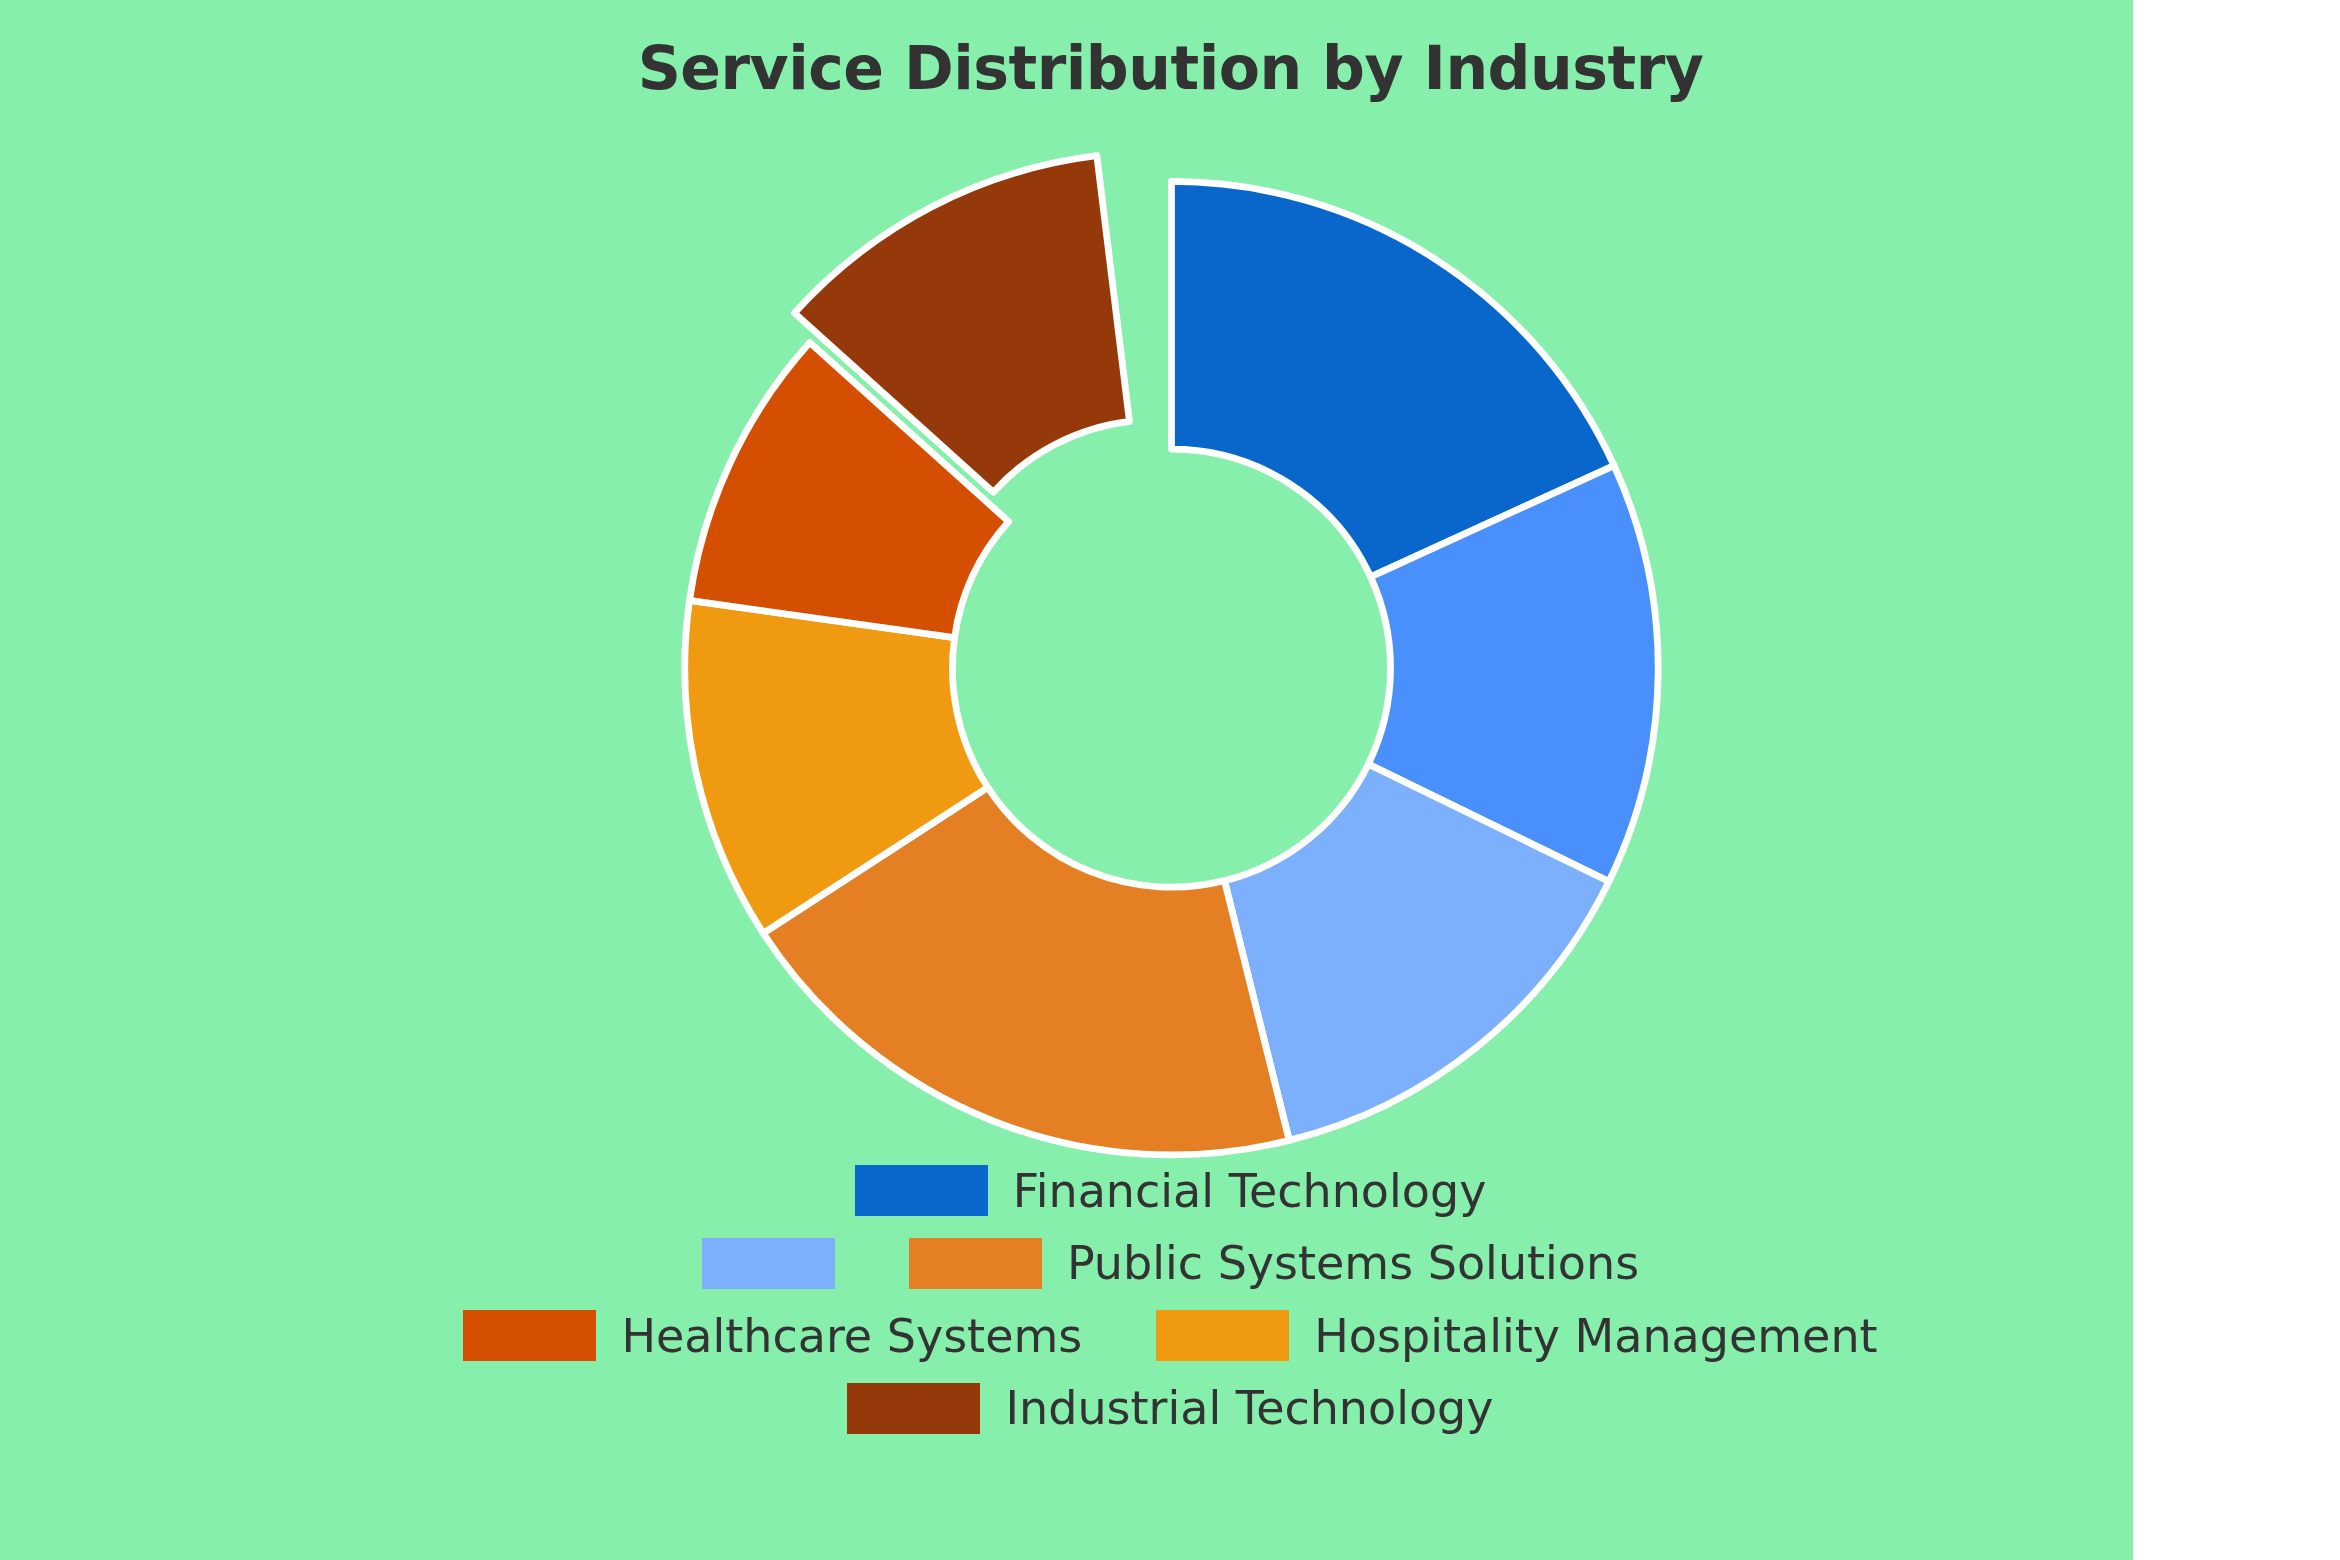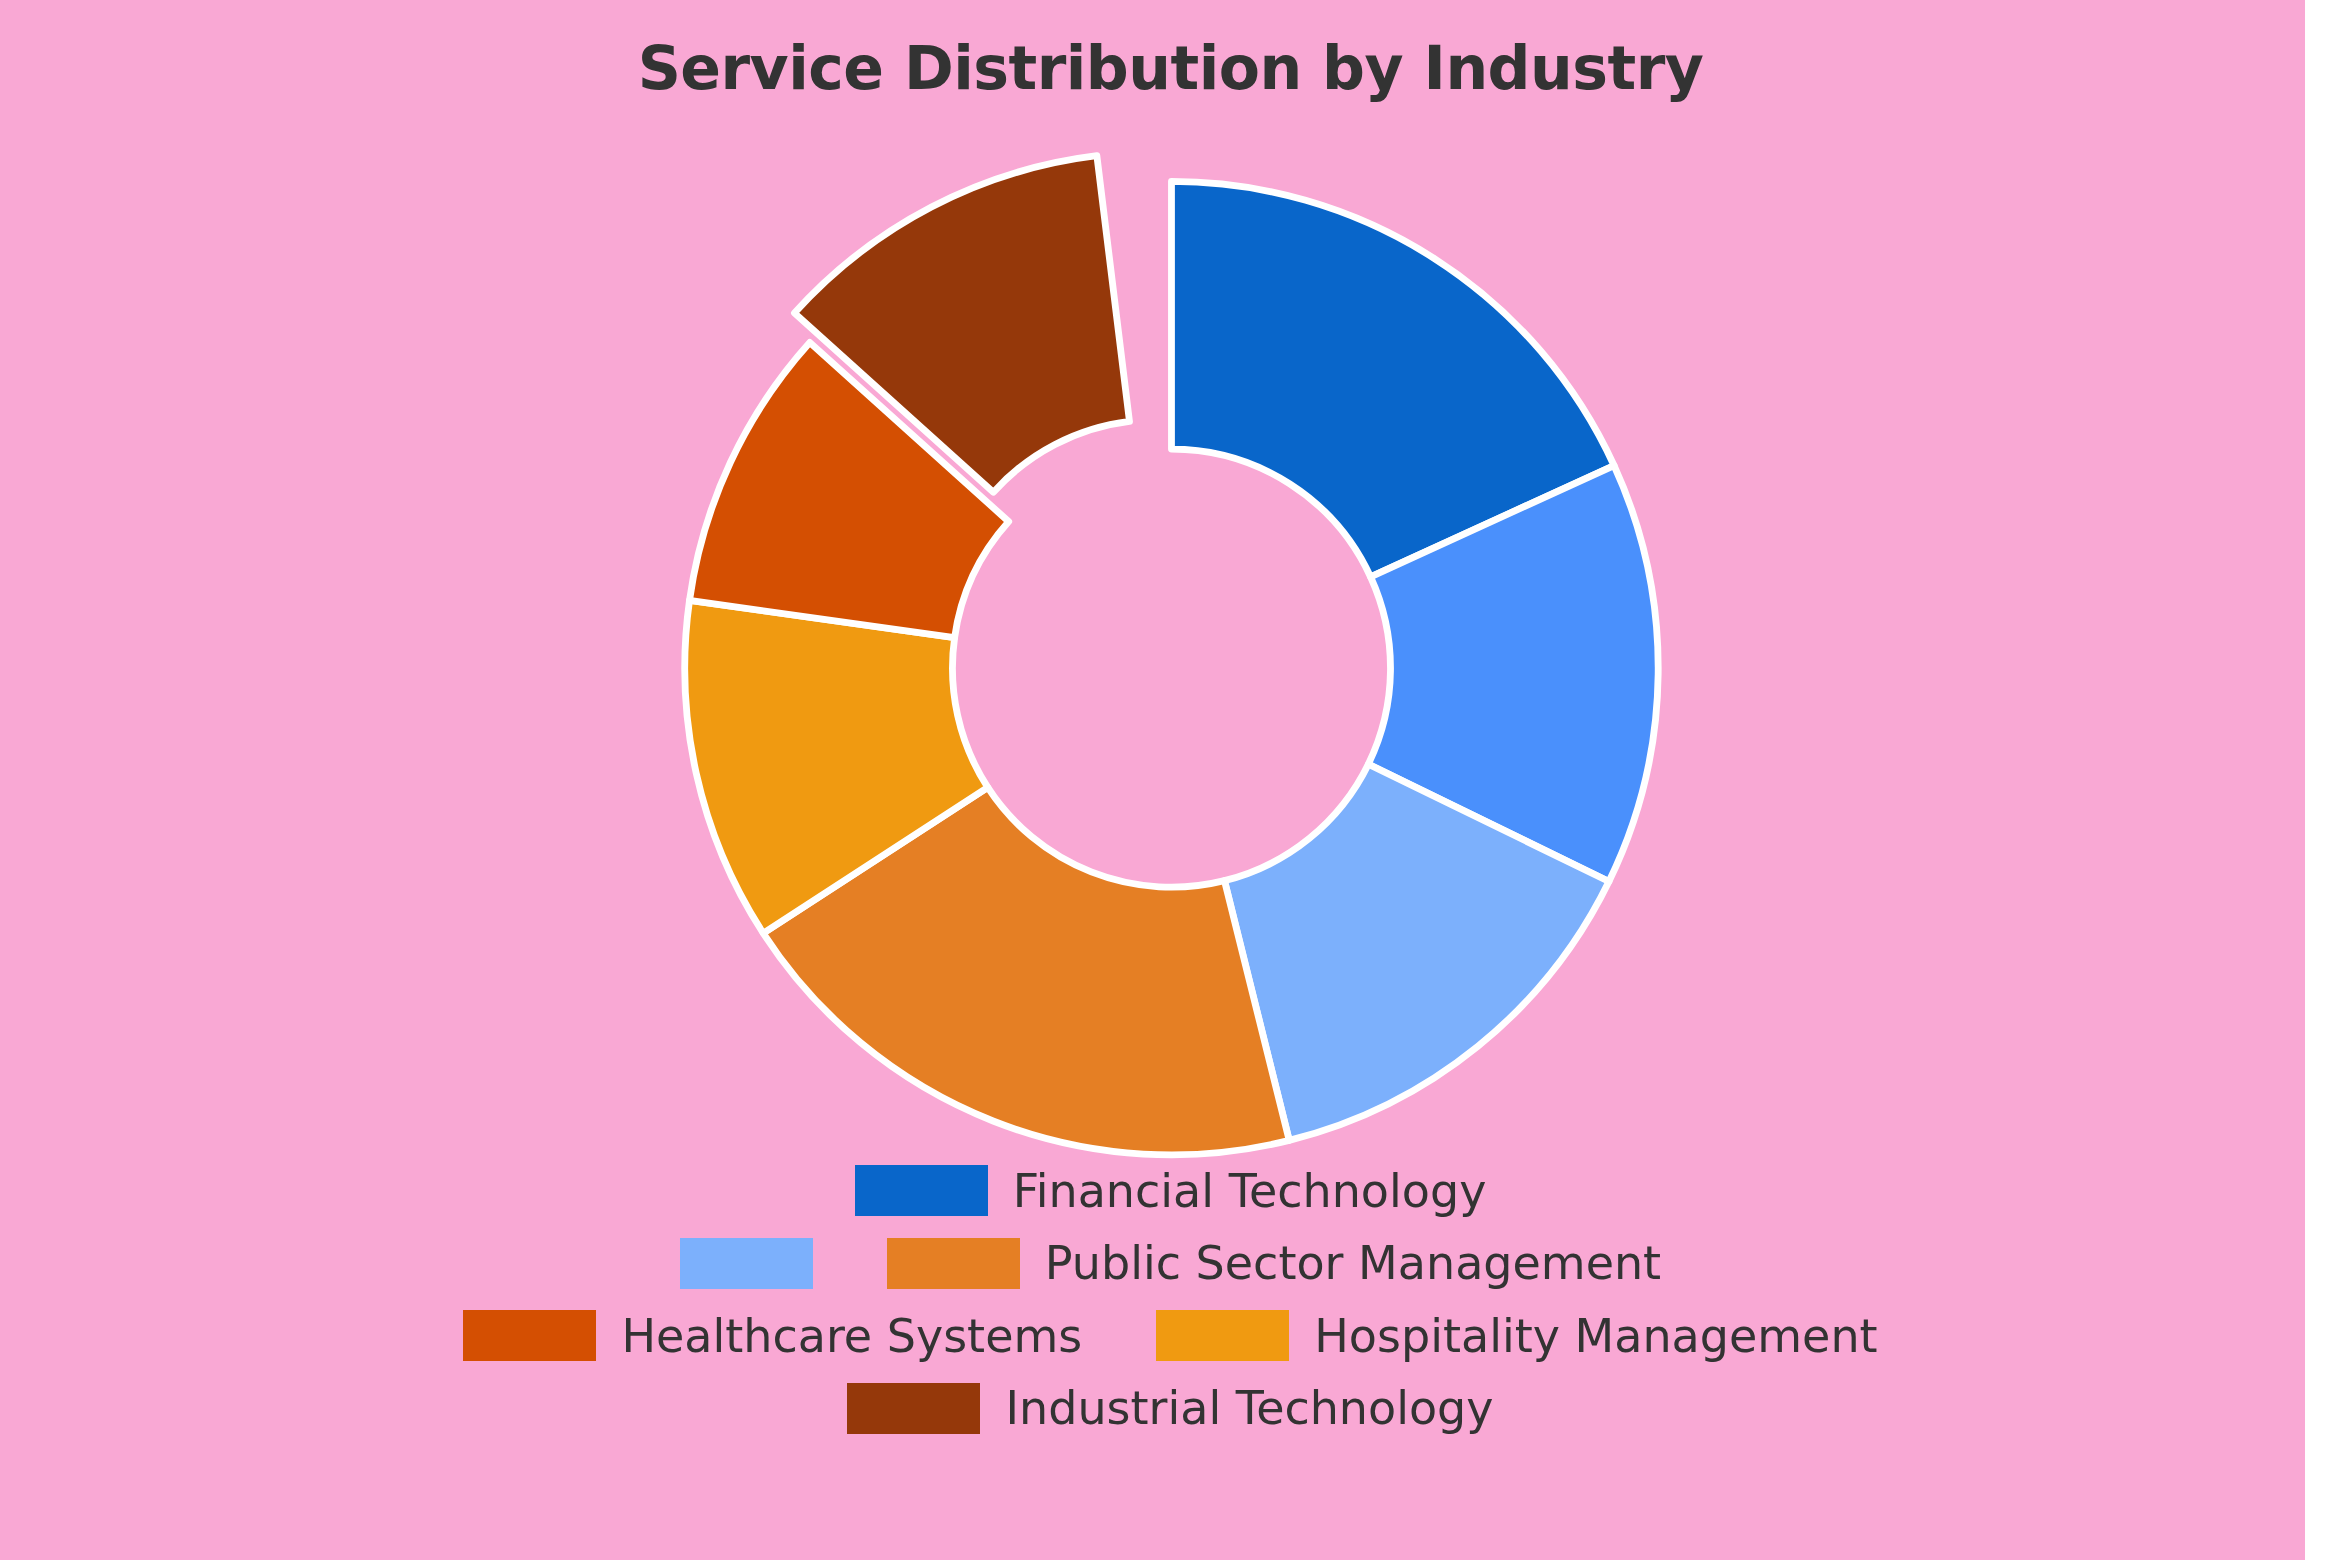--- a/index.html
+++ b/index.html
@@ -8,23 +8,23 @@
     background: #ffffff;
   }
   body {
     width: 2341px;
     height: 1560px;
     font-family: "DejaVu Sans", sans-serif;
     overflow: hidden;
   }
   #figure {
     position: relative;
-    width: 2305px;
+    width: 2133px;
     height: 1560px;
-    background: #f9a8d4;
+    background: #86efac;
   }
   #chart-title {
     position: absolute;
     top: 33px;
     left: 0;
     width: 2341px;
     text-align: center;
     font-size: 60px;
     font-weight: bold;
     color: #333333;
@@ -106,21 +106,21 @@
           <span class="legend-swatch" style="background: rgb(9, 102, 202);"></span>
           <span class="legend-label">Financial Technology</span>
         </div>
       </div>
       <div class="legend-row">
         <div class="legend-entry">
           <span class="legend-swatch" style="background: rgb(124, 176, 252);"></span>
         </div>
         <div class="legend-entry">
           <span class="legend-swatch" style="background: rgb(229, 127, 36);"></span>
-          <span class="legend-label">Public Sector Management</span>
+          <span class="legend-label">Public Systems Solutions</span>
         </div>
       </div>
       <div class="legend-row">
         <div class="legend-entry">
           <span class="legend-swatch" style="background: rgb(212, 79, 2);"></span>
           <span class="legend-label">Healthcare Systems</span>
         </div>
         <div class="legend-entry">
           <span class="legend-swatch" style="background: rgb(240, 154, 17);"></span>
           <span class="legend-label">Hospitality Management</span>

